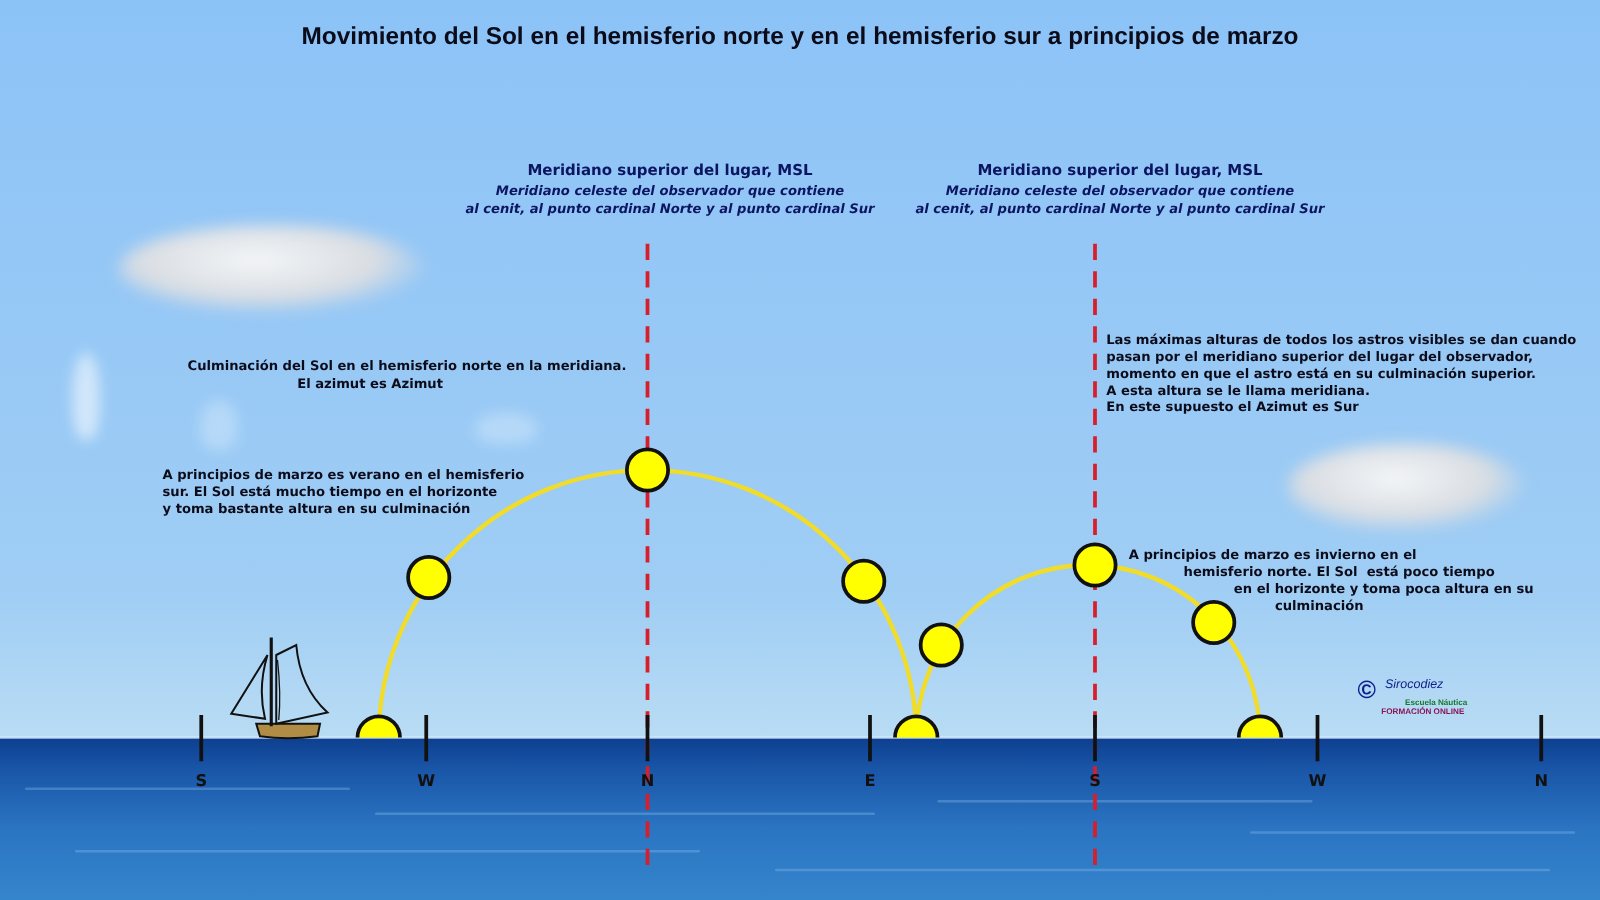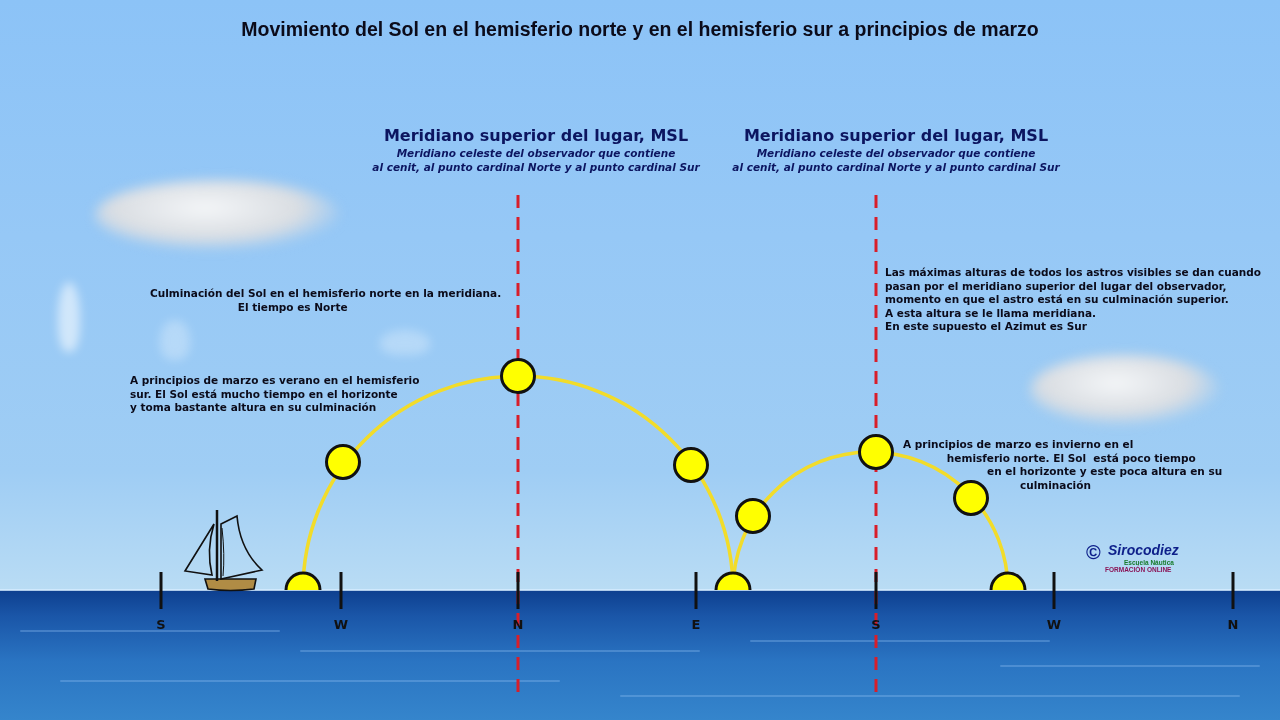--- a/index.html
+++ b/index.html
@@ -7,31 +7,31 @@
          font-family: "DejaVu Sans", sans-serif; }
   .sky { position: absolute; left: 0; top: 0; width: 1280px; height: 590px;
          background: linear-gradient(180deg, #8cc3f7 0%, #96c8f6 40%, #9fcdf4 80%, #b9dcf4 100%); }
   .sea { position: absolute; left: 0; top: 590px; width: 1280px; height: 130px;
          background: linear-gradient(180deg, #0d3f8f 0%, #1a56a8 20%, #2a74c2 55%, #3585cc 100%); }
   .sea-line { position: absolute; left: 0; top: 589px; width: 1280px; height: 2px; background: #d6ecff; opacity: .8; }
   .wave { position: absolute; height: 2px; background: rgba(140,190,240,.35); border-radius: 1px; }
   .title { position: absolute; top: 18px; left: 0; width: 1340px; text-align: center;
            font-family: "Liberation Sans", sans-serif; font-weight: bold; font-size: 19.5px; color: #0b0b1a; }
   .msl { position: absolute; top: 126px; width: 360px; text-align: center; color: #0c1560; font-weight: bold; }
-  .msl .h { font-size: 16px; line-height: 20px; }
+  .msl .h { font-size: 12px; line-height: 20px; }
   .msl .s { font-size: 10.5px; line-height: 14px; font-style: italic; }
   .note { position: absolute; font-weight: bold; font-size: 10.5px; line-height: 13.5px; color: #0b0b1a; white-space: pre; }
   .cloud { position: absolute; border-radius: 50%; filter: blur(6px);
            background: radial-gradient(ellipse at 45% 40%, #f4f6f8 0%, #d9dde2 50%, rgba(200,206,214,0) 75%); }
   .wisp { position: absolute; filter: blur(5px); background: rgba(255,255,255,.55); border-radius: 50% 50% 40% 40%; }
   svg { position: absolute; left: 0; top: 0; }
   .card-label { font-family: "DejaVu Sans", sans-serif; font-weight: bold; font-size: 13px; fill: #111; }
   .logo { position: absolute; left: 1086px; top: 540px; width: 110px; height: 36px; }
   .logo .c { position: absolute; left: 0; top: 1px; font-size: 20px; font-weight: bold; color: #0d1f8a; font-family: "Liberation Sans", sans-serif; }
-  .logo .n { position: absolute; left: 22px; top: 2px; font-size: 14px; font-weight: bold; font-style: italic; color: #0d1f8a; font-family: "Liberation Sans", sans-serif; }
+  .logo .n { position: absolute; left: 22px; top: 2px; font-size: 10px; font-weight: normal; font-style: italic; color: #0d1f8a; font-family: "Liberation Sans", sans-serif; }
   .logo .e { position: absolute; left: 38px; top: 19px; font-size: 6.5px; font-weight: bold; color: #177a2a; font-family: "Liberation Sans", sans-serif; }
   .logo .f { position: absolute; left: 19px; top: 26px; font-size: 6.5px; font-weight: bold; color: #8a1456; font-family: "Liberation Sans", sans-serif; }
 </style>
 </head>
 <body>
 
 <div class="sky"></div>
 <div class="sea"></div>
 <div class="sea-line"></div>
 <div class="wave" style="left:20px;top:630px;width:260px"></div>
@@ -54,32 +54,32 @@
   <div class="s">Meridiano celeste del observador que contiene</div>
   <div class="s">al cenit, al punto cardinal Norte y al punto cardinal Sur</div>
 </div>
 <div class="msl" style="left:716px">
   <div class="h">Meridiano superior del lugar, MSL</div>
   <div class="s">Meridiano celeste del observador que contiene</div>
   <div class="s">al cenit, al punto cardinal Norte y al punto cardinal Sur</div>
 </div>
 
 <div class="note" style="left:150px;top:287px">Culminación del Sol en el hemisferio norte en la meridiana.
-                        El tiempo es Norte</div>
+                        El azimut es Azimut</div>
 <div class="note" style="left:130px;top:374px">A principios de marzo es verano en el hemisferio
 sur. El Sol está mucho tiempo en el horizonte
 y toma bastante altura en su culminación</div>
 <div class="note" style="left:885px;top:266px">Las máximas alturas de todos los astros visibles se dan cuando
 pasan por el meridiano superior del lugar del observador,
 momento en que el astro está en su culminación superior.
 A esta altura se le llama meridiana.
 En este supuesto el Azimut es Sur</div>
 <div class="note" style="left:903px;top:438px">A principios de marzo es invierno en el
             hemisferio norte. El Sol  está poco tiempo
-                       en el horizonte y este poca altura en su
+                       en el horizonte y toma poca altura en su
                                 culminación</div>
 
 <svg width="1280" height="720" viewBox="0 0 1280 720">
 
   <line x1="518" y1="195" x2="518" y2="695" stroke="#d81e2a" stroke-width="3" stroke-dasharray="13,9"></line>
   <line x1="876" y1="195" x2="876" y2="695" stroke="#d81e2a" stroke-width="3" stroke-dasharray="13,9"></line>
 
   <path d="M303 590 A215 214 0 0 1 733 590" fill="none" stroke="#f2dc2a" stroke-width="3.5"></path>
   <path d="M733 590 A137.5 138 0 0 1 1008 590" fill="none" stroke="#f2dc2a" stroke-width="3.5"></path>
 

